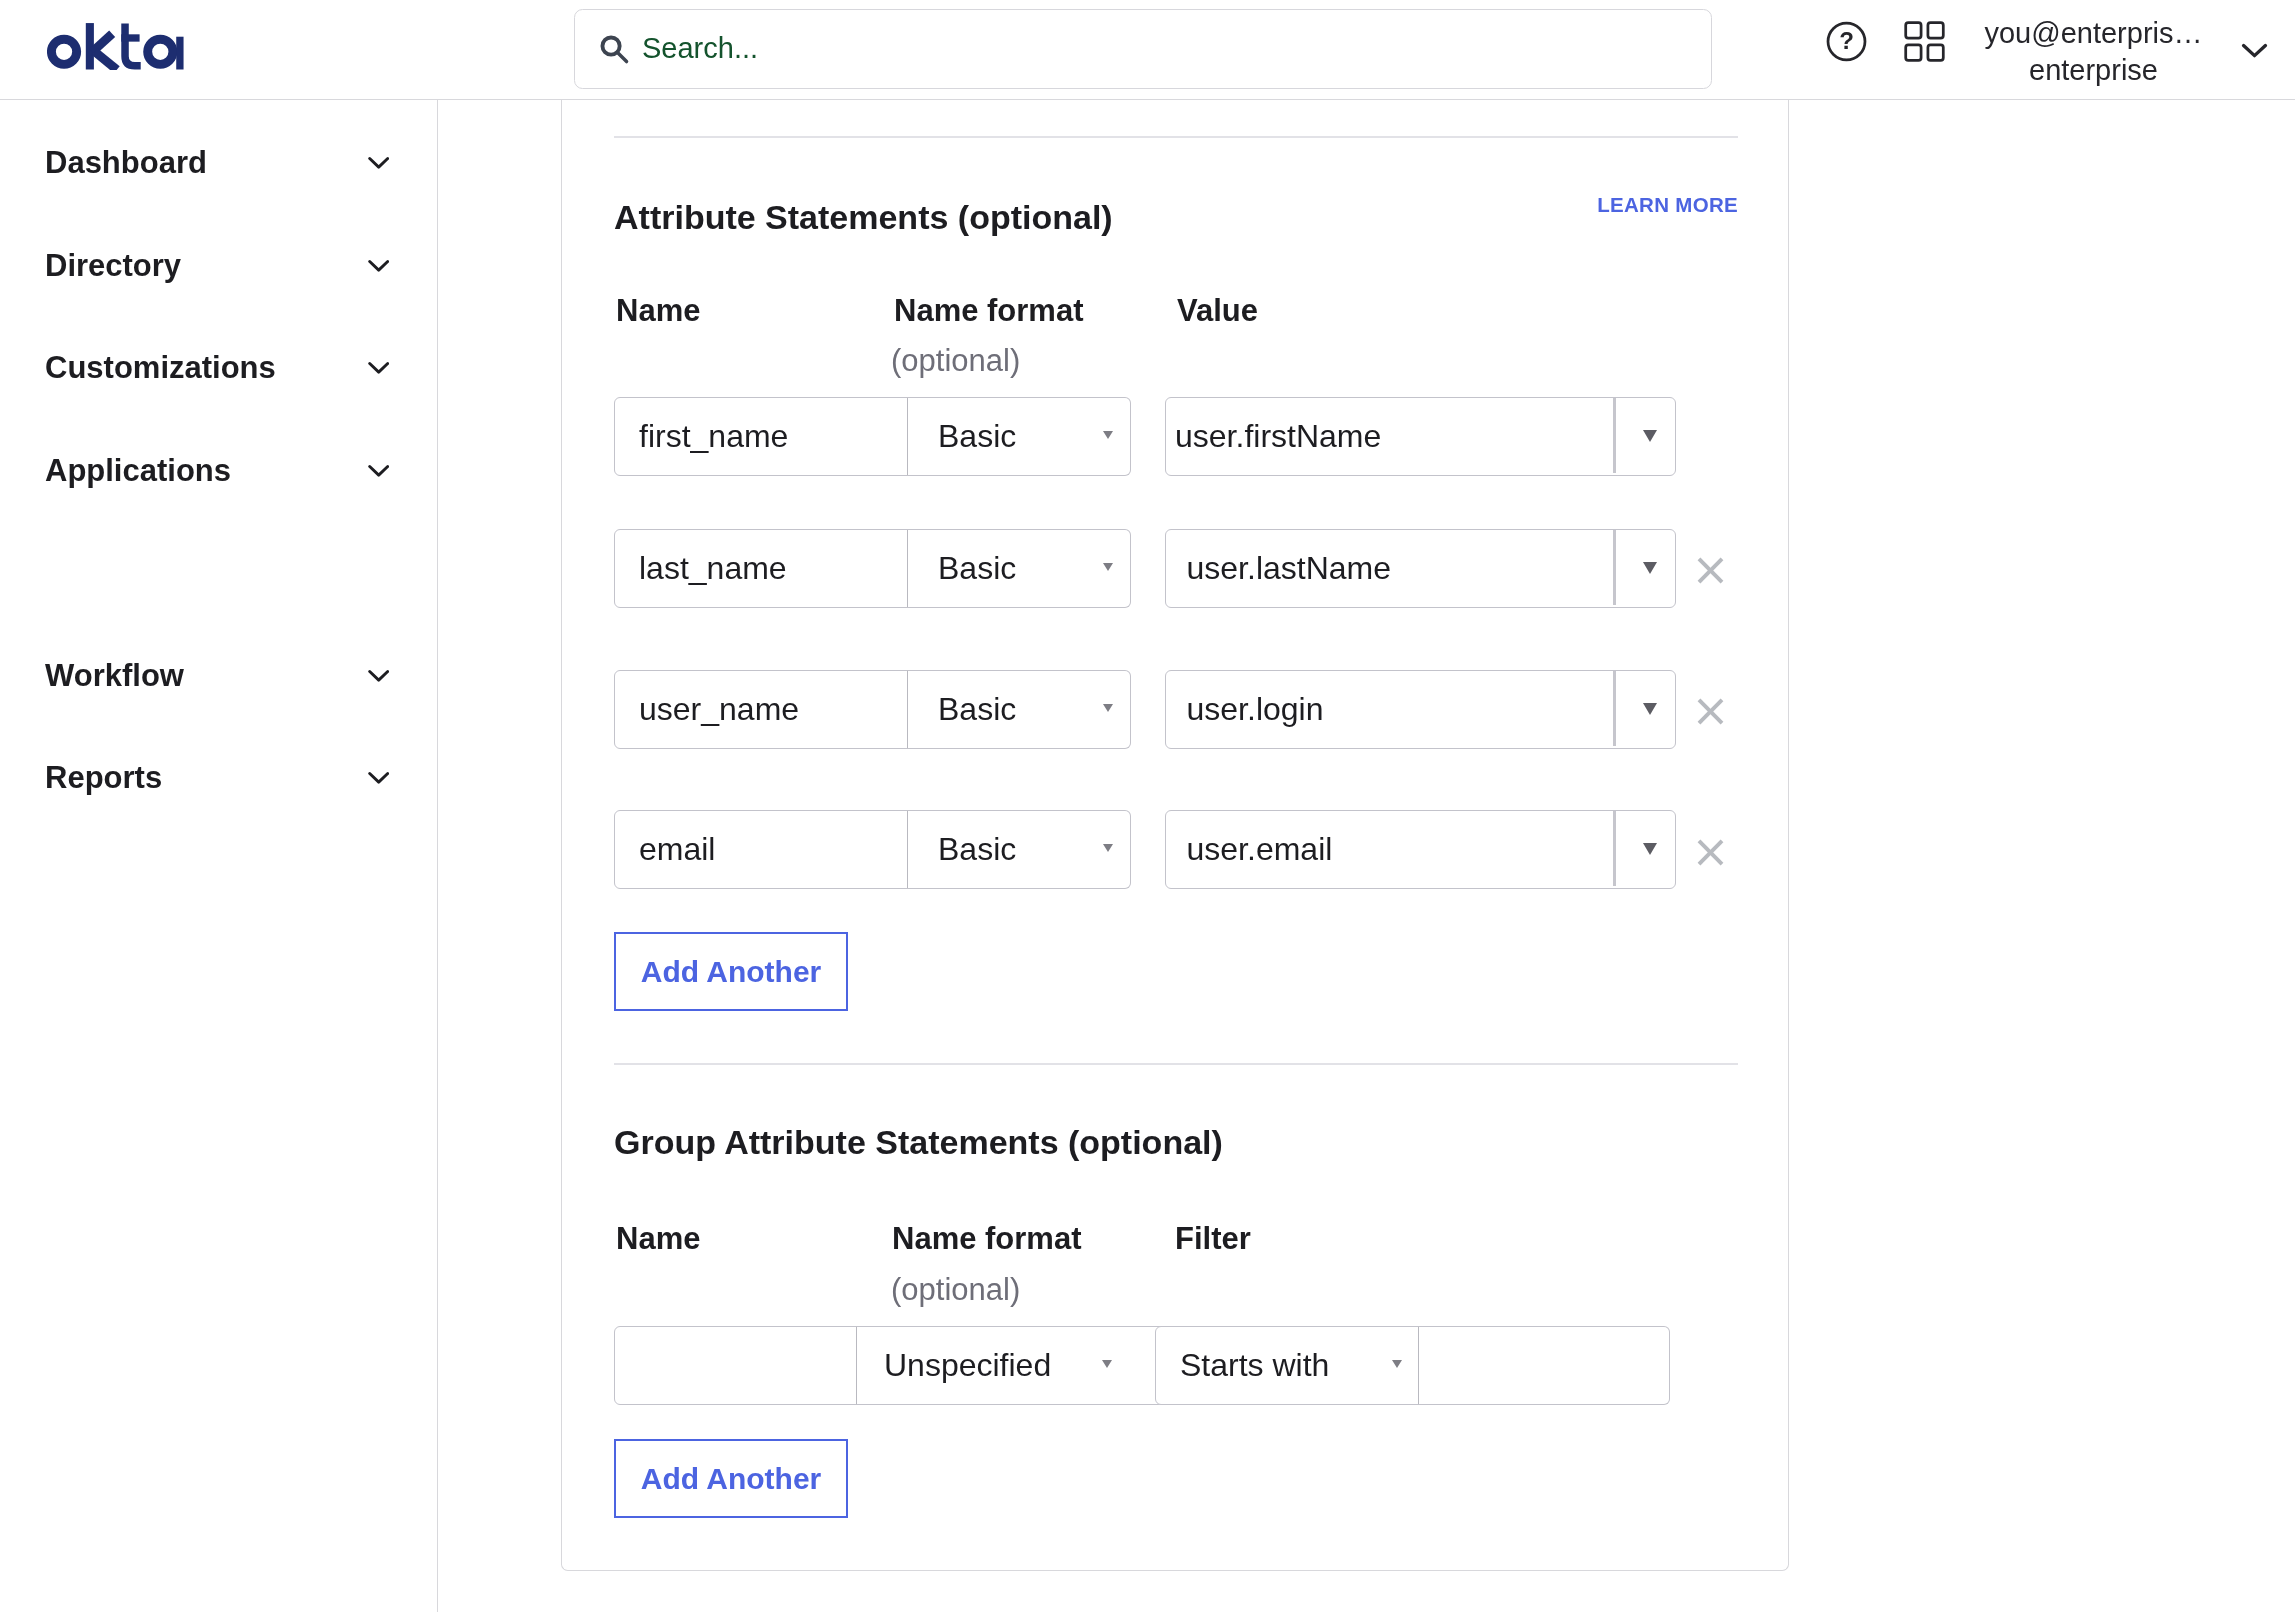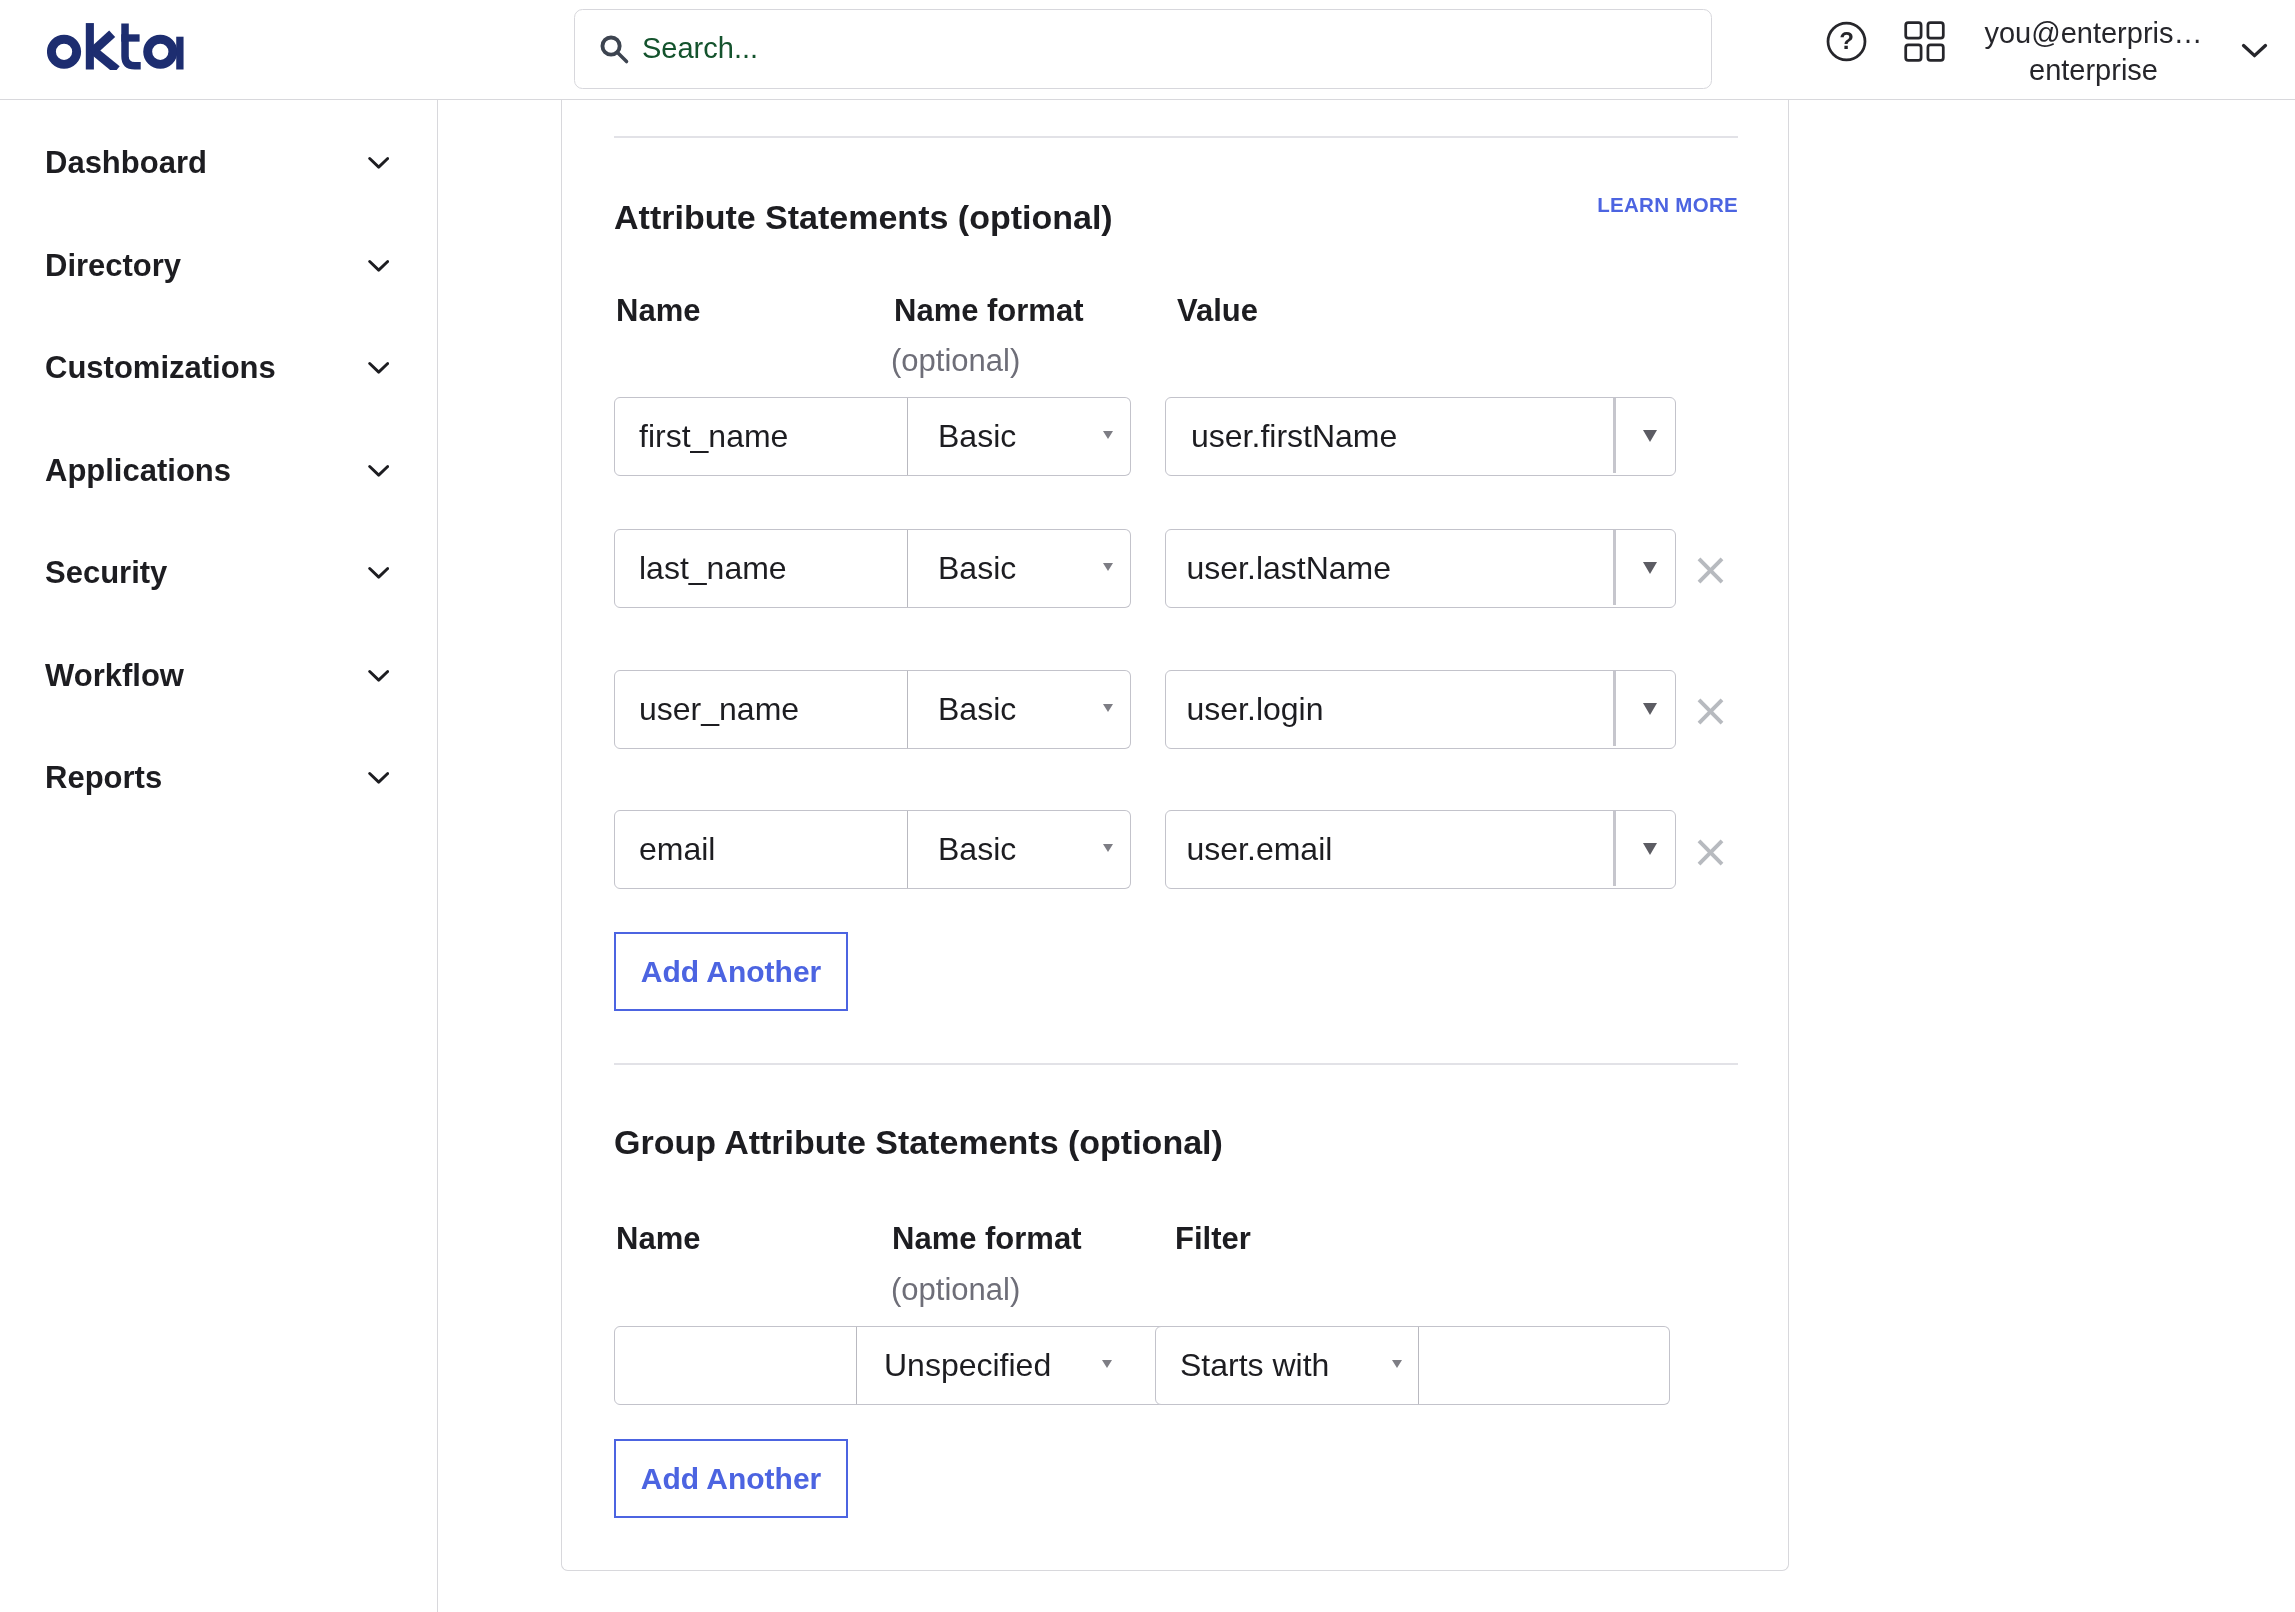--- a/index.html
+++ b/index.html
@@ -99,23 +99,20 @@
       </svg></div>
   <div class="nav" style="top:114px;">Directory <svg width="21.4" height="13.7" viewBox="0 0 25 16">
         <polyline points="2,3 12.5,13 23,3" fill="none" stroke="#1d1d21" stroke-width="3.4" stroke-linecap="round" stroke-linejoin="round"></polyline>
       </svg></div>
   <div class="nav" style="top:216px;">Customizations <svg width="21.4" height="13.7" viewBox="0 0 25 16">
         <polyline points="2,3 12.5,13 23,3" fill="none" stroke="#1d1d21" stroke-width="3.4" stroke-linecap="round" stroke-linejoin="round"></polyline>
       </svg></div>
   <div class="nav" style="top:319px;">Applications <svg width="21.4" height="13.7" viewBox="0 0 25 16">
         <polyline points="2,3 12.5,13 23,3" fill="none" stroke="#1d1d21" stroke-width="3.4" stroke-linecap="round" stroke-linejoin="round"></polyline>
       </svg></div>
-  <div class="nav" style="top:421px;">Security <svg width="21.4" height="13.7" viewBox="0 0 25 16">
-        <polyline points="2,3 12.5,13 23,3" fill="none" stroke="#1d1d21" stroke-width="3.4" stroke-linecap="round" stroke-linejoin="round"></polyline>
-      </svg></div>
   <div class="nav" style="top:524px;">Workflow <svg width="21.4" height="13.7" viewBox="0 0 25 16">
         <polyline points="2,3 12.5,13 23,3" fill="none" stroke="#1d1d21" stroke-width="3.4" stroke-linecap="round" stroke-linejoin="round"></polyline>
       </svg></div>
   <div class="nav" style="top:626px;">Reports <svg width="21.4" height="13.7" viewBox="0 0 25 16">
         <polyline points="2,3 12.5,13 23,3" fill="none" stroke="#1d1d21" stroke-width="3.4" stroke-linecap="round" stroke-linejoin="round"></polyline>
       </svg></div>
 </div>
 
 <div id="panel"></div>
 
@@ -124,21 +121,21 @@
 <div class="learn" style="top:190px;">LEARN MORE</div>
 
 <div class="colhdr" style="left:616px; top:292px;">Name</div>
 <div class="colhdr" style="left:894px; top:292px;">Name format</div>
 <div class="colhdr" style="left:1177px; top:292px;">Value</div>
 <div class="opt" style="left:891px; top:342px;">(optional)</div>
 
 <div class="field" style="left:614px; top:397px; width:294px; border-radius:6px 0 0 6px;">first_name</div>
 <div class="field" style="left:907px; top:397px; width:224px; border-radius:0 6px 6px 0; border-left:1.7px solid #b9b9c0; padding-left:30px;">Basic
   <div class="tri" style="left:195px; top:33px;"></div></div>
-<div class="field" style="left:1165px; top:397px; width:511px; padding-left:25px;">user.firstName
+<div class="field" style="left:1165px; top:397px; width:511px; padding-left:9px;">user.firstName
   <div style="position:absolute; left:447px; top:0; width:3.4px; height:75px; background:#c6c6cd;"></div>
   <div class="trib" style="left:477px; top:32px;"></div></div>
 
 <div class="field" style="left:614px; top:529px; width:294px; border-radius:6px 0 0 6px;">last_name</div>
 <div class="field" style="left:907px; top:529px; width:224px; border-radius:0 6px 6px 0; border-left:1.7px solid #b9b9c0; padding-left:30px;">Basic
   <div class="tri" style="left:195px; top:33px;"></div></div>
 <div class="field" style="left:1165px; top:529px; width:511px; padding-left:20.5px;">user.lastName
   <div style="position:absolute; left:447px; top:0; width:3.4px; height:75px; background:#c6c6cd;"></div>
   <div class="trib" style="left:477px; top:32px;"></div></div>
 <svg class="abs" style="left:1696px; top:556px;" width="29" height="29" viewBox="0 0 34 34">

